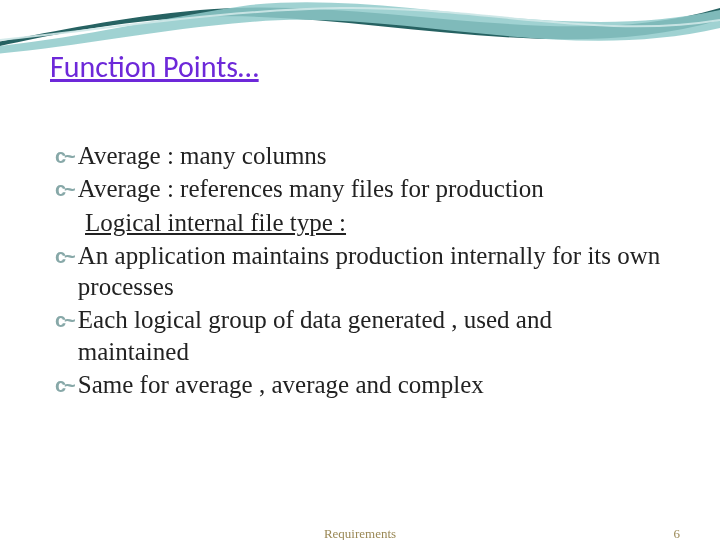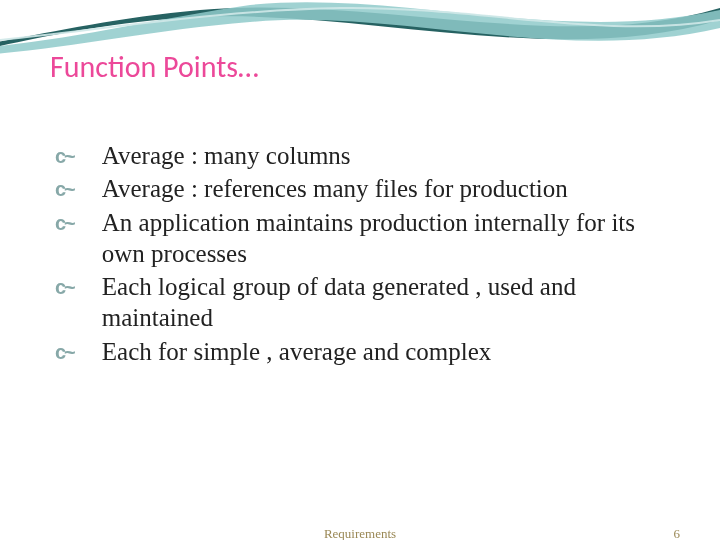--- a/index.html
+++ b/index.html
@@ -26,21 +26,22 @@
 
   .title-area {
     position: absolute;
     top: 48px;
     left: 50px;
   }
 
   .title {
     font-family: Calibri, 'Segoe UI', sans-serif;
     font-size: 30px;
-    color: #ec4899;
+    color: #6d28d9;
+    text-decoration: underline;
     font-weight: 400;
     text-align: right;
   }
 
   .content {
     position: absolute;
     top: 140px;
     left: 55px;
     right: 55px;
     color: #222;
@@ -60,21 +61,20 @@
     font-size: 20px;
     margin-right: 4px;
     margin-top: 4px;
     font-family: Arial, sans-serif;
     font-weight: bold;
     letter-spacing: -2px;
   }
 
   .line-text {
     flex: 1 1 auto;
-    margin-left: 24px;
   }
 
   .continuation {
     margin-left: 30px;
     margin-bottom: 2px;
   }
 
   .underlined {
     text-decoration: underline;
   }
@@ -124,34 +124,37 @@
 
   <div class="bullet-line">
     <span class="bullet">c~</span>
     <span class="line-text">Average : many columns</span>
   </div>
 
   <div class="bullet-line">
     <span class="bullet">c~</span>
     <span class="line-text">Average : references many files for production</span>
   </div>
+  <div class="continuation">
+    <span class="underlined">Logical internal file type :</span>
+  </div>
 
   <div class="bullet-line">
     <span class="bullet">c~</span>
     <span class="line-text">An application maintains production internally for its own processes</span>
   </div>
 
   <div class="bullet-line">
     <span class="bullet">c~</span>
     <span class="line-text">Each logical group of data generated , used and maintained</span>
   </div>
 
   <div class="bullet-line">
     <span class="bullet">c~</span>
-    <span class="line-text">Each for simple , average and complex</span>
+    <span class="line-text">Same for average , average and complex</span>
   </div>
 
 </div>
 
 <div class="footer">
   <span class="footer-center">Requirements</span>
   <span class="footer-right">6</span>
 </div>
 
 </body></html>

